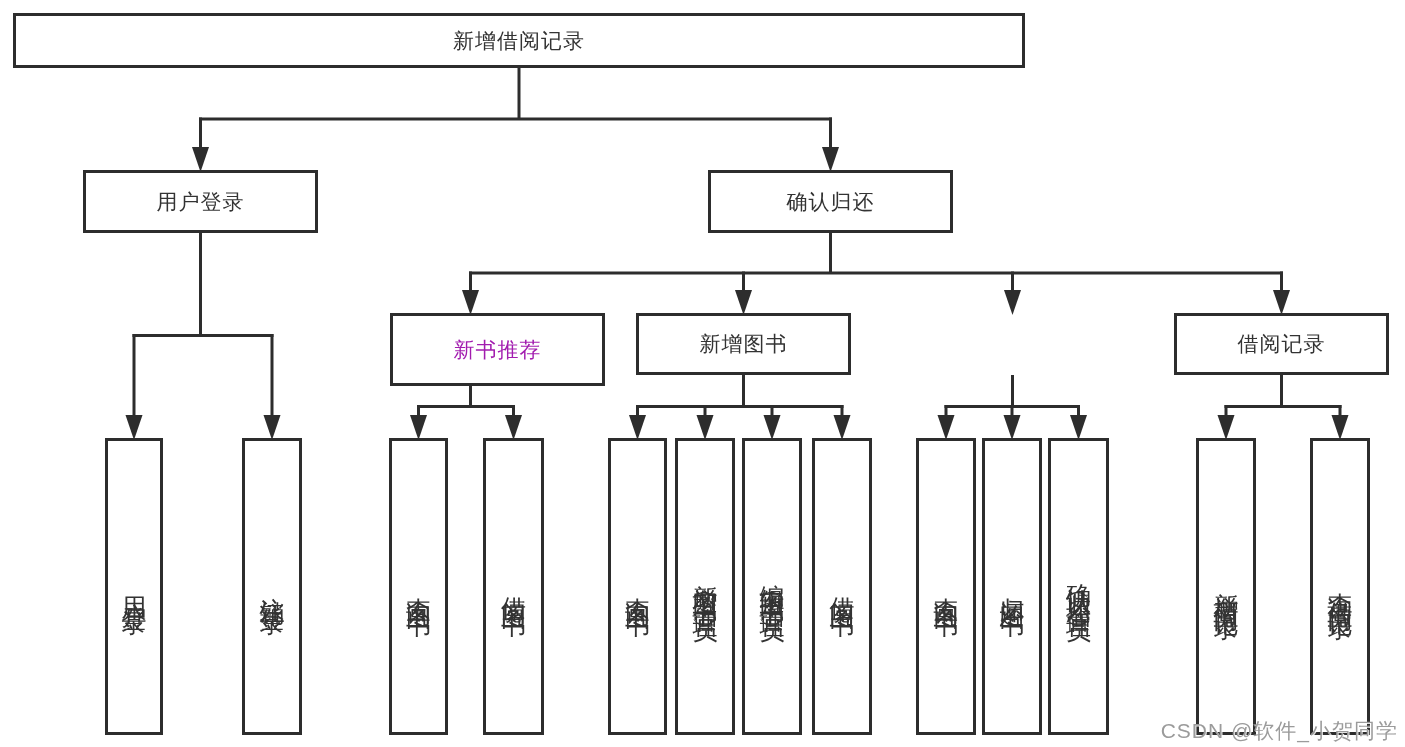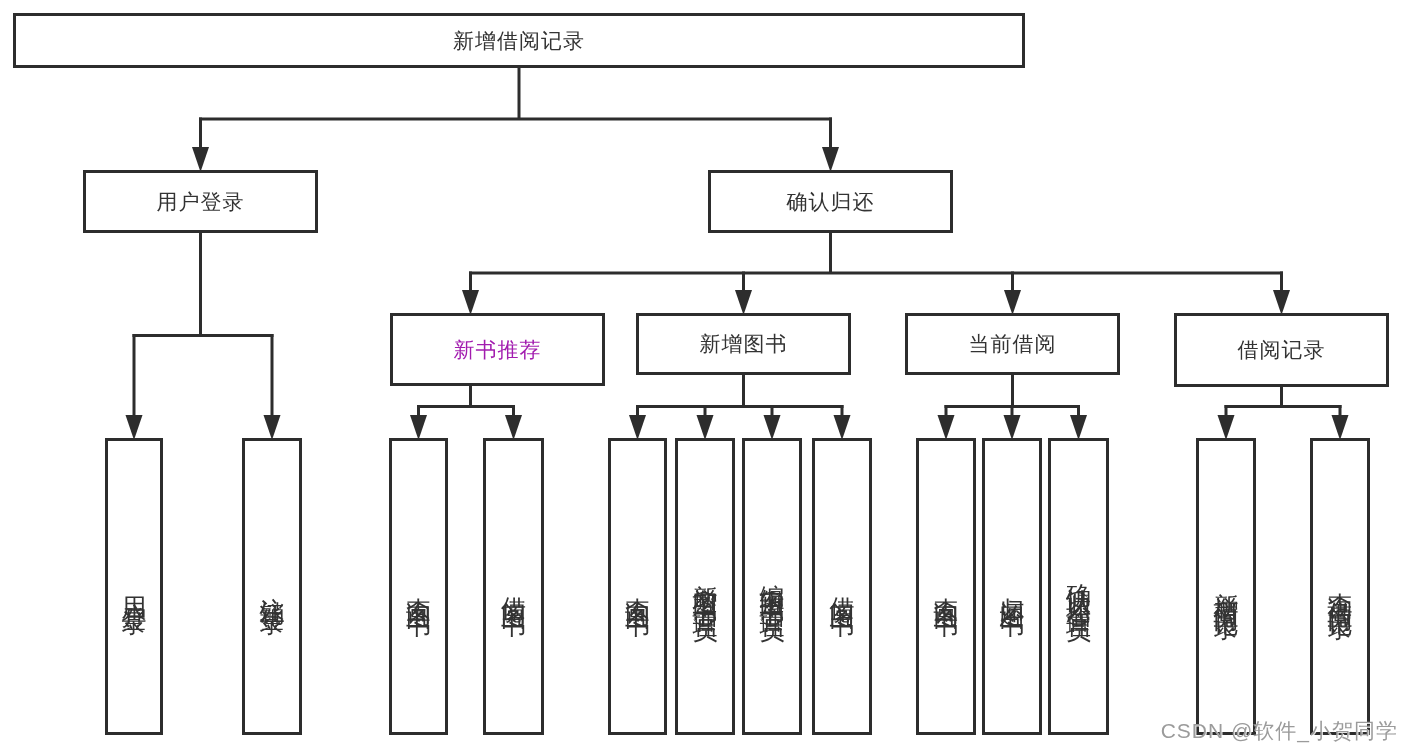--- a/index.html
+++ b/index.html
@@ -129,24 +129,21 @@
     </div>
     <div class="node vertical" style="left: 242px; top: 438px; width: 60px; height: 297px; border-color: rgb(45, 45, 45); color: rgb(51, 51, 51);">
       <span class="node-label">注销登录</span>
     </div>
     <div class="node horizontal" style="left: 363px; top: 313px; width: 215px; height: 73px; border-color: rgb(45, 45, 45); color: #a21caf; margin-left: 27px;">
       <span class="node-label">新书推荐</span>
     </div>
     <div class="node horizontal" style="left: 636px; top: 313px; width: 215px; height: 62px; border-color: rgb(45, 45, 45); color: rgb(51, 51, 51);">
       <span class="node-label">新增图书</span>
     </div>
-    <div class="node horizontal" style="left: 905px; top: 313px; width: 215px; height: 62px; border-color: rgb(45, 45, 45); color: rgb(51, 51, 51);">
-      <span class="node-label">当前借阅</span>
-    </div>
-    <div class="node horizontal" style="left: 1174px; top: 313px; width: 215px; height: 74px; border-color: rgb(45, 45, 45); color: rgb(51, 51, 51);">
+    <div class="node horizontal" style="left: 1174px; top: 313px; width: 215px; height: 62px; border-color: rgb(45, 45, 45); color: rgb(51, 51, 51);">
       <span class="node-label">借阅记录</span>
     </div>
     <div class="node vertical" style="left: 389px; top: 438px; width: 59px; height: 297px; border-color: rgb(45, 45, 45); color: rgb(51, 51, 51);">
       <span class="node-label">查询图书</span>
     </div>
     <div class="node vertical" style="left: 483px; top: 438px; width: 61px; height: 297px; border-color: rgb(45, 45, 45); color: rgb(51, 51, 51);">
       <span class="node-label">借阅图书</span>
     </div>
     <div class="node vertical" style="left: 608px; top: 438px; width: 59px; height: 297px; border-color: rgb(45, 45, 45); color: rgb(51, 51, 51);">
       <span class="node-label">查询图书</span>

